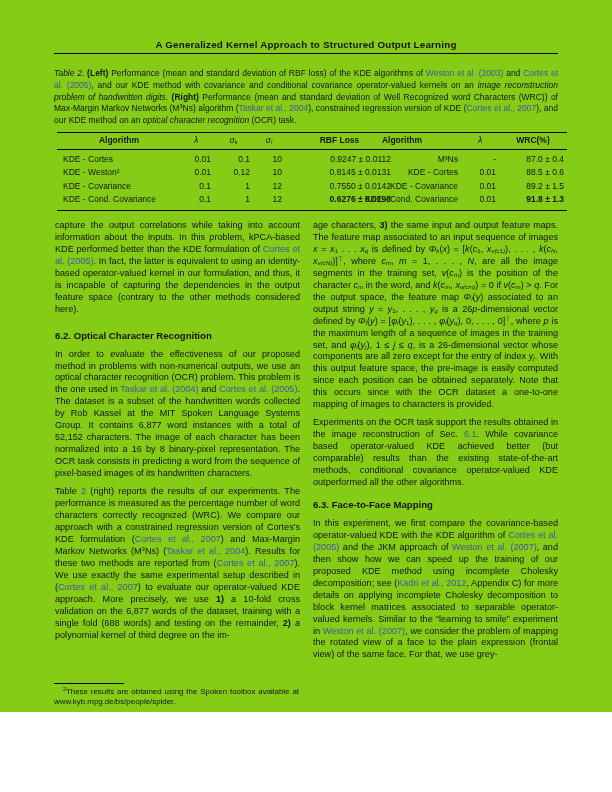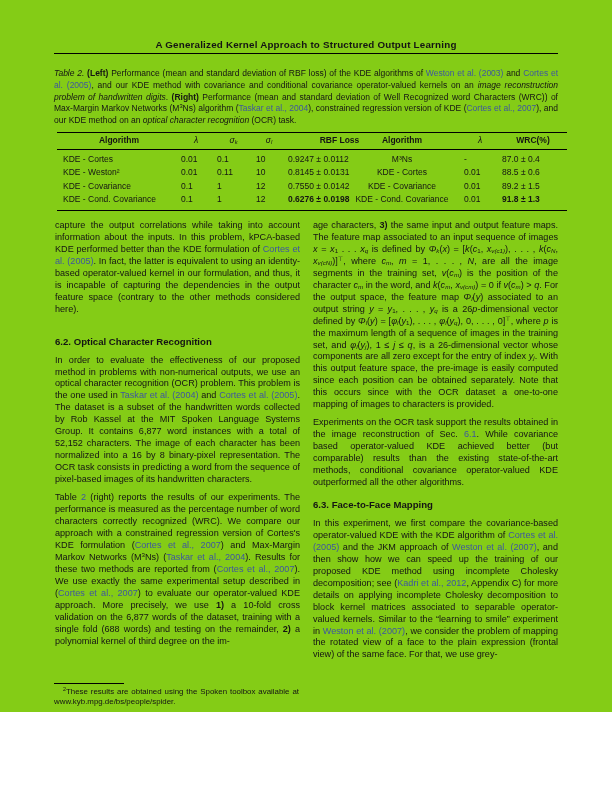--- a/index.html
+++ b/index.html
@@ -10,39 +10,39 @@
         font-weight:bold;font-size:9.8px;letter-spacing:0.2px;}
   .header-rule{position:absolute;top:53px;left:54px;width:504px;border-top:1px solid #000;}
   .caption{position:absolute;top:68px;left:54px;width:504px;font-size:8.5px;
         line-height:11.8px;text-align:justify;}
   .tables-band{position:absolute;top:132px;left:54px;width:504px;}
   table{border-collapse:collapse;table-layout:fixed;font-size:8.5px;
         border-top:1.2px solid #000;border-bottom:1.2px solid #000;}
   .tbl-left{position:absolute;left:3px;top:0;width:274px;}
   .tbl-right{position:absolute;left:288px;top:0;width:216px;}
   th{font-weight:normal;text-align:center;padding:2px 3px 3px 3px;border-bottom:1px solid #000;line-height:11px;margin-top:12px;}
-  td{padding:1px 3px;text-align:left;line-height:11.4px;}
+  td{padding:1px 3px;text-align:right;line-height:11.4px;}
   tbody tr:first-child td{padding-top:4px;}
   tbody tr:last-child td{padding-bottom:4px;margin-top:32px;}
   .tbl-left th:nth-child(1),.tbl-left td:nth-child(1){width:112px;text-align:left;padding-left:6px;}
   .tbl-left th:nth-child(2),.tbl-left td:nth-child(2){width:30px;}
   .tbl-left th:nth-child(3),.tbl-left td:nth-child(3){width:33px;}
   .tbl-left th:nth-child(4),.tbl-left td:nth-child(4){width:26px;}
   .tbl-left th:nth-child(5),.tbl-left td:nth-child(5){width:103px;}
-  .tbl-right th:nth-child(1),.tbl-right td:nth-child(1){width:112px;text-align:center;padding-left:4px;}
+  .tbl-right th:nth-child(1),.tbl-right td:nth-child(1){width:112px;text-align:right;padding-left:4px;}
   .tbl-right th:nth-child(2),.tbl-right td:nth-child(2){width:32px;}
   .tbl-right th:nth-child(3),.tbl-right td:nth-child(3){width:62px;}
   .tbl-left th:nth-child(1){text-align:center;}
   .tbl-right th:nth-child(1){text-align:center;}
   .col{position:absolute;font-size:9.1px;line-height:11.95px;text-align:justify;overflow:hidden;}
   .col-left{top:220px;left:55px;width:245px;height:462px;}
   .col-right{top:220px;left:313px;width:245px;height:494px;}
   .col p{margin:0 0 6px 0;}
   .sec-heading{font-weight:bold;font-size:9.6px;margin:10px 0 7px 0;text-align:left;}
-  .col-left .sec-heading{margin-top:20px;}
+  .col-left .sec-heading{margin-top:14px;}
   .footnote{position:absolute;top:683px;left:54px;width:245px;font-size:7.9px;
         line-height:10.4px;text-align:justify;}
   .footnote-rule{width:70px;border-top:0.8px solid #000;margin-bottom:3px;}
   .footnote-text{text-indent:9px;}
   .b{font-weight:bold;}
   .i{font-style:italic;}
   .m{font-style:italic;}
   .cite{color:#3e56a0;}
   .sub{font-size:0.68em;vertical-align:-0.24em;line-height:0;}
   .sup{font-size:0.68em;vertical-align:0.5em;line-height:0;}
@@ -72,21 +72,21 @@
           <tr>
             <td>KDE - Cortes</td>
             <td>0.01</td>
             <td>0.1</td>
             <td>10</td>
             <td>0.9247 ± 0.0112</td>
           </tr>
           <tr>
             <td>KDE - Weston²</td>
             <td>0.01</td>
-            <td>0.11</td>
+            <td>0.12</td>
             <td>10</td>
             <td>0.8145 ± 0.0131</td>
           </tr>
           <tr>
             <td>KDE - Covariance</td>
             <td>0.1</td>
             <td>1</td>
             <td>12</td>
             <td>0.7550 ± 0.0142</td>
           </tr>

